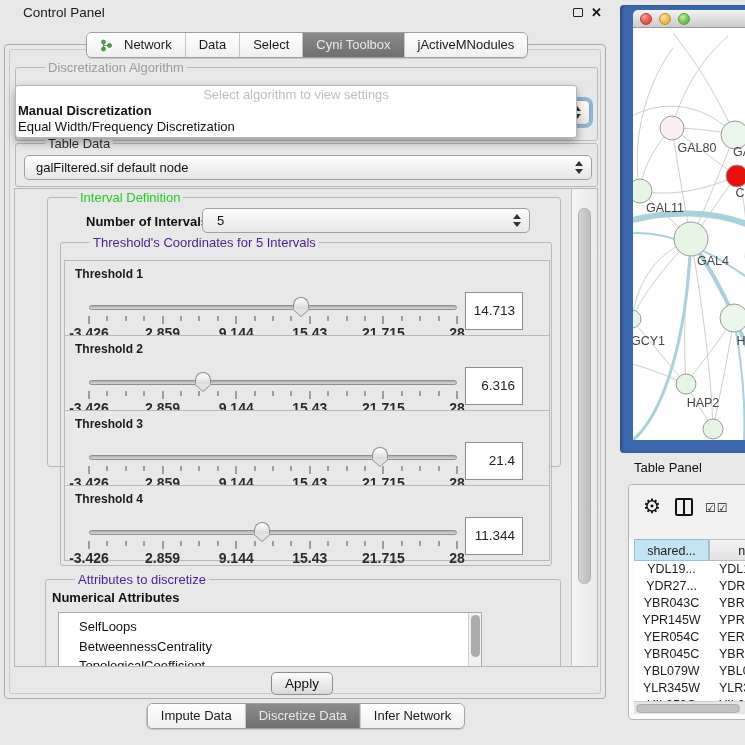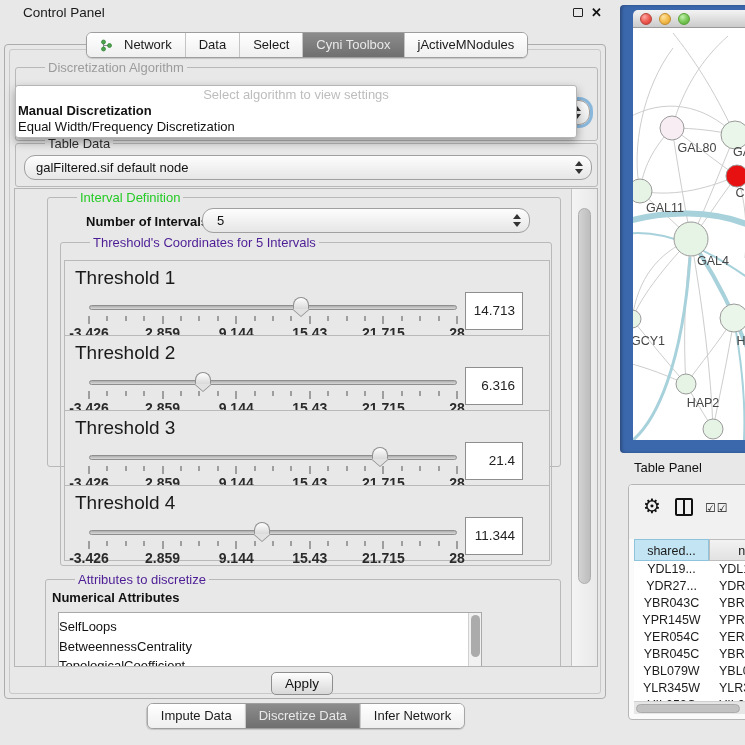--- a/index.html
+++ b/index.html
@@ -31,21 +31,21 @@
     border:1px solid #C9C9C9; border-radius:3px; background:#E8E8E8; }
 
   .group { position:absolute; border:1px solid #B9B9B9; border-radius:3px; }
   .group-label { position:absolute; top:-8px; left:6px; background:#E8E8E8; padding:0 3px;
     font-size:13px; line-height:15px; white-space:nowrap;margin-left:23px; }
   .lbl-faded { color:#9C9C9C; }
   .lbl-dark  { color:#2E2E2E; }
   .lbl-green { color:#24CB24; }
   .lbl-blue  { color:#4c1d95; }
 
-  .combo { position:absolute; height:25px; border:1px solid #A0A0A0; border-radius:11px;
+  .combo { position:absolute; height:25px; border:1px solid #A0A0A0; border-radius:5px;
     background:linear-gradient(#FDFDFD,#E6E6E6); font-size:13px; }
   .combo .cval { position:absolute; left:11px; top:0; line-height:23px; color:#111; white-space:nowrap; }
   .spin { position:absolute; right:7px; top:4px; width:9px; height:15px; }
   .spin:before, .spin:after { content:""; position:absolute; left:0; border-left:4.5px solid transparent; border-right:4.5px solid transparent; }
   .spin:before { top:1px; border-bottom:5px solid #333; }
   .spin:after { bottom:1px; border-top:5px solid #333; }
   .combo.focused { box-shadow:0 0 0 3px rgba(106,167,216,.75); }
 
   
   .popup { position:absolute; left:5px; top:35px; width:562px; height:53px; z-index:5;
@@ -61,39 +61,39 @@
   .viewport { position:absolute; left:0; top:0; width:556px; height:477px; overflow:hidden; }
   .vbar { position:absolute; right:0; top:0; width:26px; height:477px; border-left:1px solid #C2C2C2;
     background:linear-gradient(90deg,#F4F4F4,#E9E9E9); }
   .vthumb { position:absolute; left:6px; top:19px; width:13px; height:376px;
     background:linear-gradient(90deg,#D2D2D2,#BDBDBD); border:1px solid #ADADAD; border-radius:7px; }
 
   .bold-label { font-weight:bold; font-size:13px; color:#111; }
 
   
   .th-panel { position:relative; width:486px; height:76px; border:1px solid #B9B9B9; margin-top:-1px; background:#E8E8E8; }
-  .th-label { position:absolute; left:10px; top:6px; font-weight:normal; font-size:19px; }
+  .th-label { position:absolute; left:10px; top:6px; font-weight:bold; font-size:12px; }
   .th-slider { position:absolute; left:24px; top:36px; width:368px; height:40px; }
   .th-track { position:absolute; left:0; top:8px; width:368px; height:5px; border:1px solid #8E8E8E;
     border-radius:3px; background:linear-gradient(#ADADAD,#D9D9D9); }
   .th-thumb { position:absolute; top:0; width:16px; height:12px; background:linear-gradient(#FEFEFE,#D9D9D9);
     border:1px solid #8F8F8F; border-radius:8px 8px 1px 1px; border-bottom:none; }
   .th-thumb:after { content:""; position:absolute; left:-1px; top:11px; border-left:8px solid transparent;
     border-right:8px solid transparent; border-top:7px solid #E2E2E2;
     filter:drop-shadow(0 1px 0 #8F8F8F); }
   .tick { position:absolute; top:19px; width:1px; height:5px; background:#555; transform:translateX(-.5px); }
   .tick.major { height:8px; }
   .tick-lab { position:absolute; top:28px; transform:translateX(-50%); font-size:14px; font-weight:bold; color:#2B2B2B; white-space:nowrap; }
   .th-value { position:absolute; left:400px; top:31px; width:58px; height:38px; background:#fff;
     border:1px solid #8E8E8E; font-size:13.5px; color:#222; text-align:right; line-height:36px; padding-right:7px; }
 
   
   .attr-list { position:absolute; left:12px; top:32px; width:424px; height:118px; background:#fff;
     border:1px solid #A9A9A9; overflow:hidden; }
-  .attr-item { font-size:13px; line-height:19.5px; color:#111; white-space:nowrap; }
+  .attr-item { font-size:13px; line-height:19.5px; padding-left:20px; color:#111; white-space:nowrap; }
   .attr-sb { position:absolute; right:0; top:0; width:13px; height:100%; background:#F1F1F1; border-left:1px solid #D0D0D0; }
   .attr-sb-thumb { position:absolute; left:1.5px; top:2px; width:9px; height:42px; background:#ABABAB; border-radius:5px; }
 
   .apply-btn { position:absolute; left:261px; top:622px; width:62px; height:23px;
     background:linear-gradient(#FEFEFE,#D8D8D8); border:1px solid #8E8E8E; border-radius:5px;
     font-size:13.5px; font-family:"Liberation Sans",sans-serif; color:#111; }
 
   
   .right-panel { position:absolute; left:612px; top:0; width:133px; height:745px; background:#E8E8E8; }
   .net-frame { position:absolute; left:8px; top:5px; width:140px; height:448px; background:#3B67AC;

